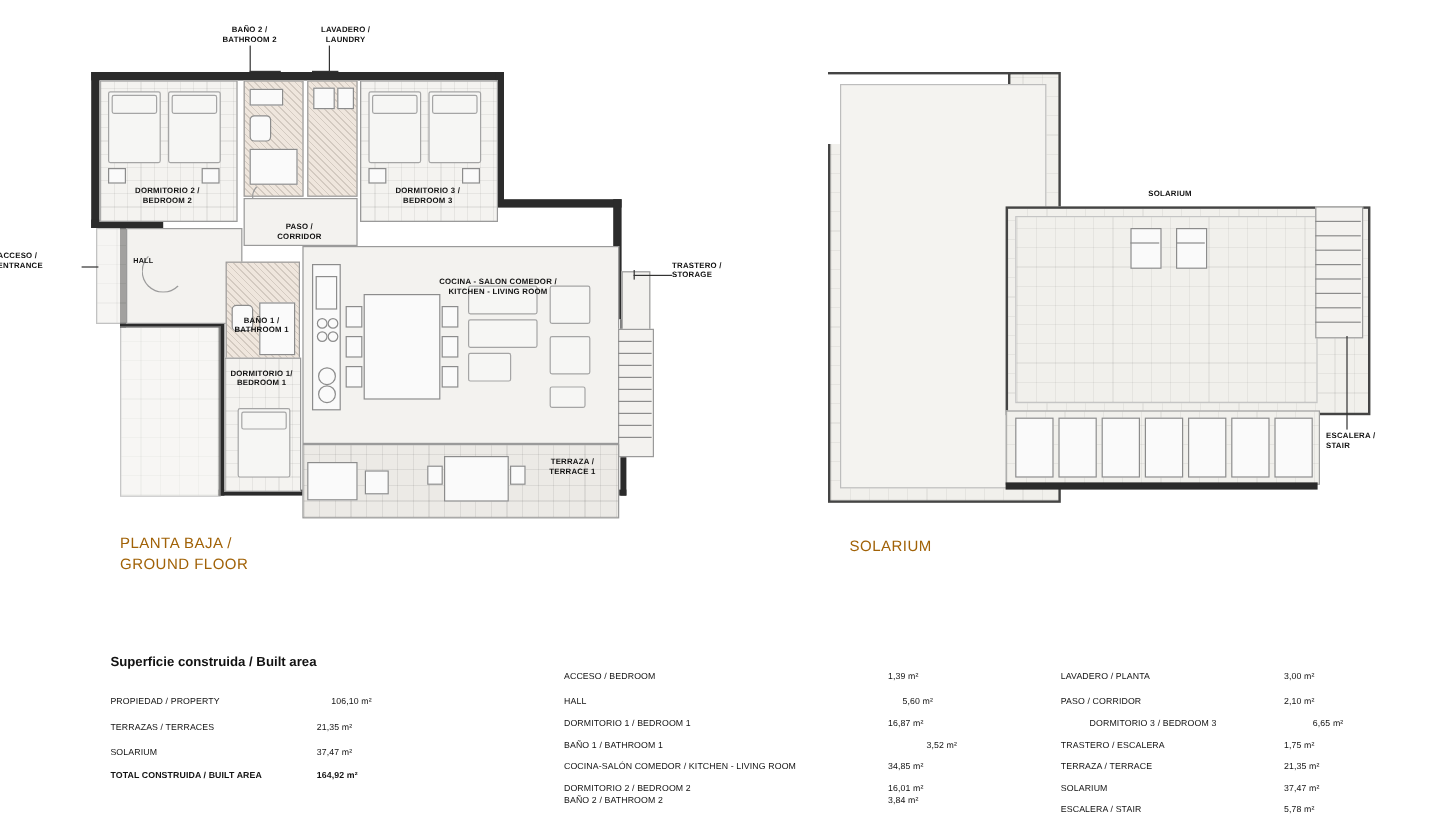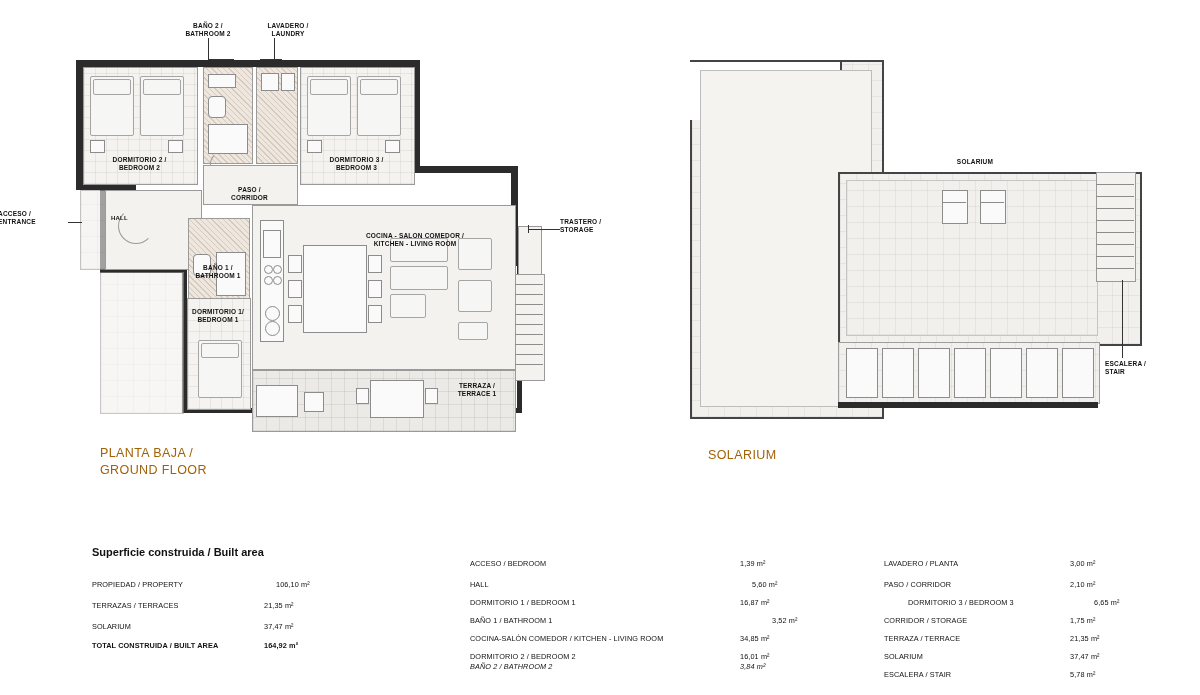--- a/index.html
+++ b/index.html
@@ -323,39 +323,39 @@
     <span class="v" style="left:270px;margin-left:32px;">3,52 m²</span>
   </div>
   <div class="row" style="left:470px;top:634px;">
     <span>COCINA-SALÓN COMEDOR / KITCHEN - LIVING ROOM</span>
     <span class="v" style="left:270px;">34,85 m²</span>
   </div>
   <div class="row" style="left:470px;top:652px;">
     <span>DORMITORIO 2 / BEDROOM 2</span>
     <span class="v" style="left:270px;">16,01 m²</span>
   </div>
-  <div class="row" style="left:470px;top:662px;font-style:italic;">
+  <div class="row" style="left:470px;top:662px;">
     <span>BAÑO 2 / BATHROOM 2</span>
     <span class="v" style="left:270px;">3,84 m²</span>
   </div>
 
   <div class="row" style="left:884px;top:559px;">
     <span>LAVADERO / PLANTA</span>
     <span class="v" style="left:186px;">3,00 m²</span>
   </div>
   <div class="row" style="left:884px;top:580px;">
     <span>PASO / CORRIDOR</span>
     <span class="v" style="left:186px;">2,10 m²</span>
   </div>
   <div class="row" style="left:884px;top:598px;margin-left:24px;">
     <span>DORMITORIO 3 / BEDROOM 3</span>
     <span class="v" style="left:186px;">6,65 m²</span>
   </div>
   <div class="row" style="left:884px;top:616px;">
-    <span>CORRIDOR / STORAGE</span>
+    <span>TRASTERO / ESCALERA</span>
     <span class="v" style="left:186px;">1,75 m²</span>
   </div>
   <div class="row" style="left:884px;top:634px;">
     <span>TERRAZA  / TERRACE</span>
     <span class="v" style="left:186px;">21,35 m²</span>
   </div>
   <div class="row" style="left:884px;top:652px;">
     <span>SOLARIUM</span>
     <span class="v" style="left:186px;">37,47 m²</span>
   </div>

